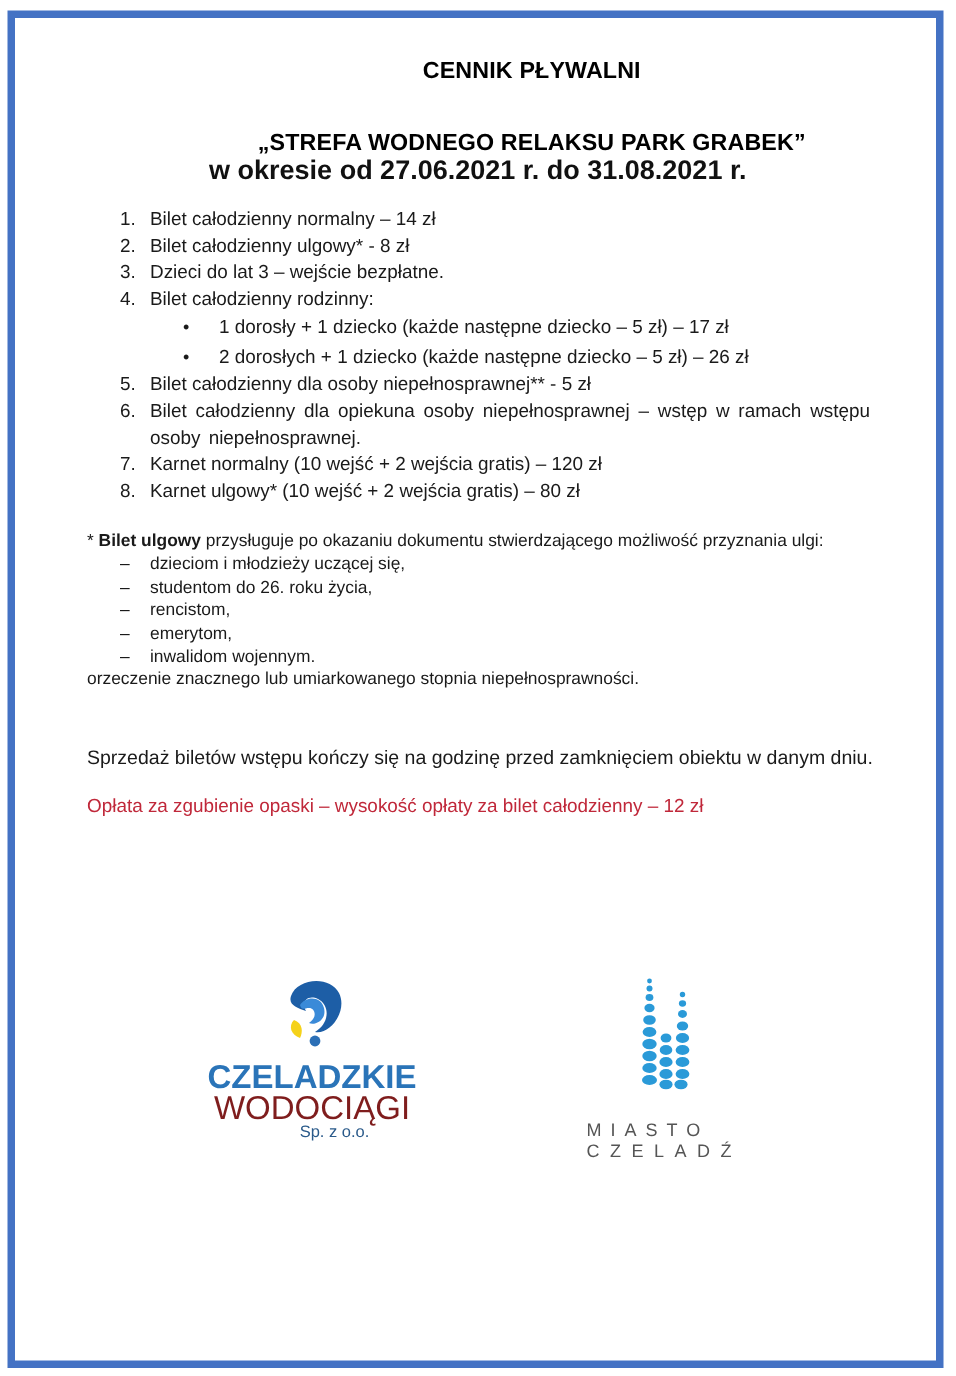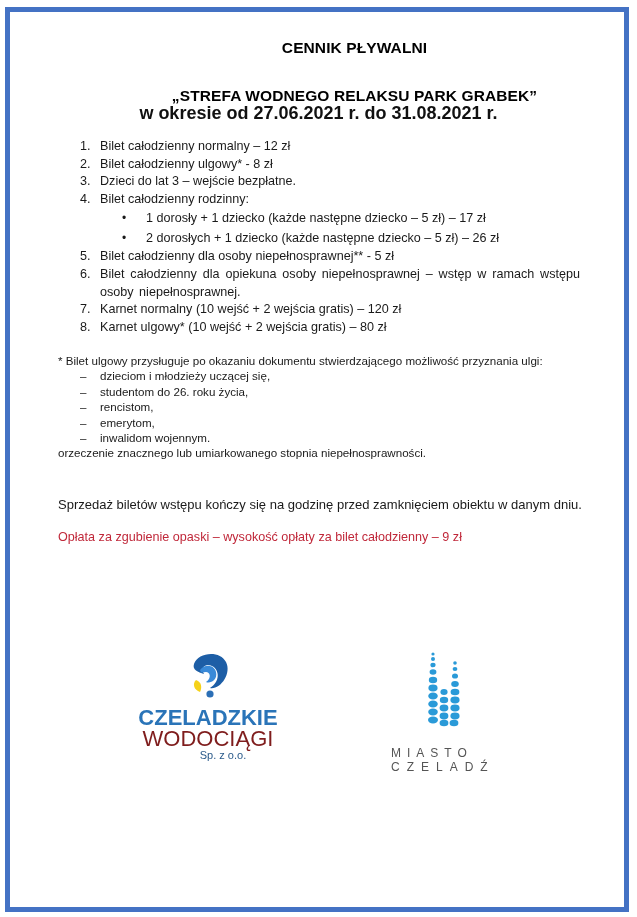--- a/index.html
+++ b/index.html
@@ -19,21 +19,21 @@
     .li.just { text-align: justify; text-align-last: left; word-spacing: 2px; }
     .sub { position: relative; padding-left: 66px; line-height: 20px; }
     .sub .bullet { position: absolute; left: 42px; top: 0; font-size: 12px; }
     .notes { position: absolute; left: 58px; top: 353px; width: 518px; font-size: 11.6px; line-height: 15.4px; }
     .dash-item { position: relative; padding-left: 42px; }
     .dash-item .dash { position: absolute; left: 22px; top: 0; }
     .note2 { text-align: justify; text-align-last: left; }
     .note2 .first { text-align: justify; text-align-last: justify; display: block; }
     .sales { position: absolute; left: 58px; top: 497px; font-size: 13px; }
     .fee { position: absolute; left: 58px; top: 530px; font-size: 12.6px; color: #c0283a; }
-    b { font-weight: normal; }
+    b { font-weight: bold; }
     .logo-left { position: absolute; left: 138px; top: 650px; width: 140px; height: 110px; }
     .logo-right { position: absolute; left: 385px; top: 650px; width: 110px; height: 110px; }
     .cw-name1 { position: absolute; left: 0; top: 55px; width: 140px; text-align: center;
                 font-size: 22px; font-weight: bold; color: #2a74b8; letter-spacing: 0px; }
     .cw-name2 { position: absolute; left: 0; top: 76px; width: 140px; text-align: center;
                 font-size: 22px; color: #7f1d1d; }
     .cw-sub { position: absolute; left: 0; top: 99px; width: 140px; text-align: center;
               font-size: 11px; color: #2a5a8a; padding-left: 30px; box-sizing: border-box; }
     .mc-name1, .mc-name2 { position: absolute; left: 0; width: 110px; 
               font-size: 12px; color: #555; letter-spacing: 6px; padding-left: 6px; box-sizing: border-box; margin-top: 16px; }
@@ -45,21 +45,21 @@
 
 <div class="frame"></div>
 
 <div class="title1">CENNIK PŁYWALNI</div>
 <div class="title2">„STREFA WODNEGO RELAKSU PARK GRABEK”</div>
 <div class="period">w okresie od 27.06.2021 r. do 31.08.2021 r.</div>
 
 <div class="list">
   <div class="li">
     <span class="num">1.</span>
-    <span>Bilet całodzienny normalny – 12 zł</span>
+    <span>Bilet całodzienny normalny – 14 zł</span>
   </div>
   <div class="li">
     <span class="num">2.</span>
     <span>Bilet całodzienny ulgowy* - 8 zł</span>
   </div>
   <div class="li">
     <span class="num">3.</span>
     <span>Dzieci do lat 3 – wejście bezpłatne.</span>
   </div>
   <div class="li">
@@ -115,21 +115,21 @@
   <div class="dash-item">
     <span class="dash">–</span>
     <span>inwalidom wojennym.</span>
   </div>
   <div class="note2">
     <span>orzeczenie znacznego lub umiarkowanego stopnia niepełnosprawności.</span>
   </div>
 </div>
 
 <div class="sales">Sprzedaż biletów wstępu kończy się na godzinę przed zamknięciem obiektu w danym dniu.</div>
-<div class="fee">Opłata za zgubienie opaski – wysokość opłaty za bilet całodzienny – 9 zł</div>
+<div class="fee">Opłata za zgubienie opaski – wysokość opłaty za bilet całodzienny – 12 zł</div>
 
 <div class="logo-left">
   <svg width="140" height="56" viewBox="0 0 140 56" style="position:absolute;left:0;top:0;">
     <path d="M56 14 C60 2, 82 0, 88 12 C94 24, 82 40, 72 38 C82 32, 82 20, 74 16 C68 13, 62 17, 66 24 C60 22, 54 20, 56 14 Z" fill="#1d5ea6"></path>
     <path d="M62 20 C66 14, 76 14, 78 22 C80 30, 72 34, 68 32 C74 28, 72 22, 68 22 C65 22, 63 24, 62 20 Z" fill="#3a8ad8"></path>
     <path d="M58 30 C54 34, 56 40, 62 42 C64 38, 64 32, 58 30 Z" fill="#f5d21a"></path>
     <circle cx="72" cy="44" r="3.6" fill="#2b6fb6"></circle>
   </svg>
   <div class="cw-name1">CZELADZKIE</div>
   <div class="cw-name2">WODOCIĄGI</div>

